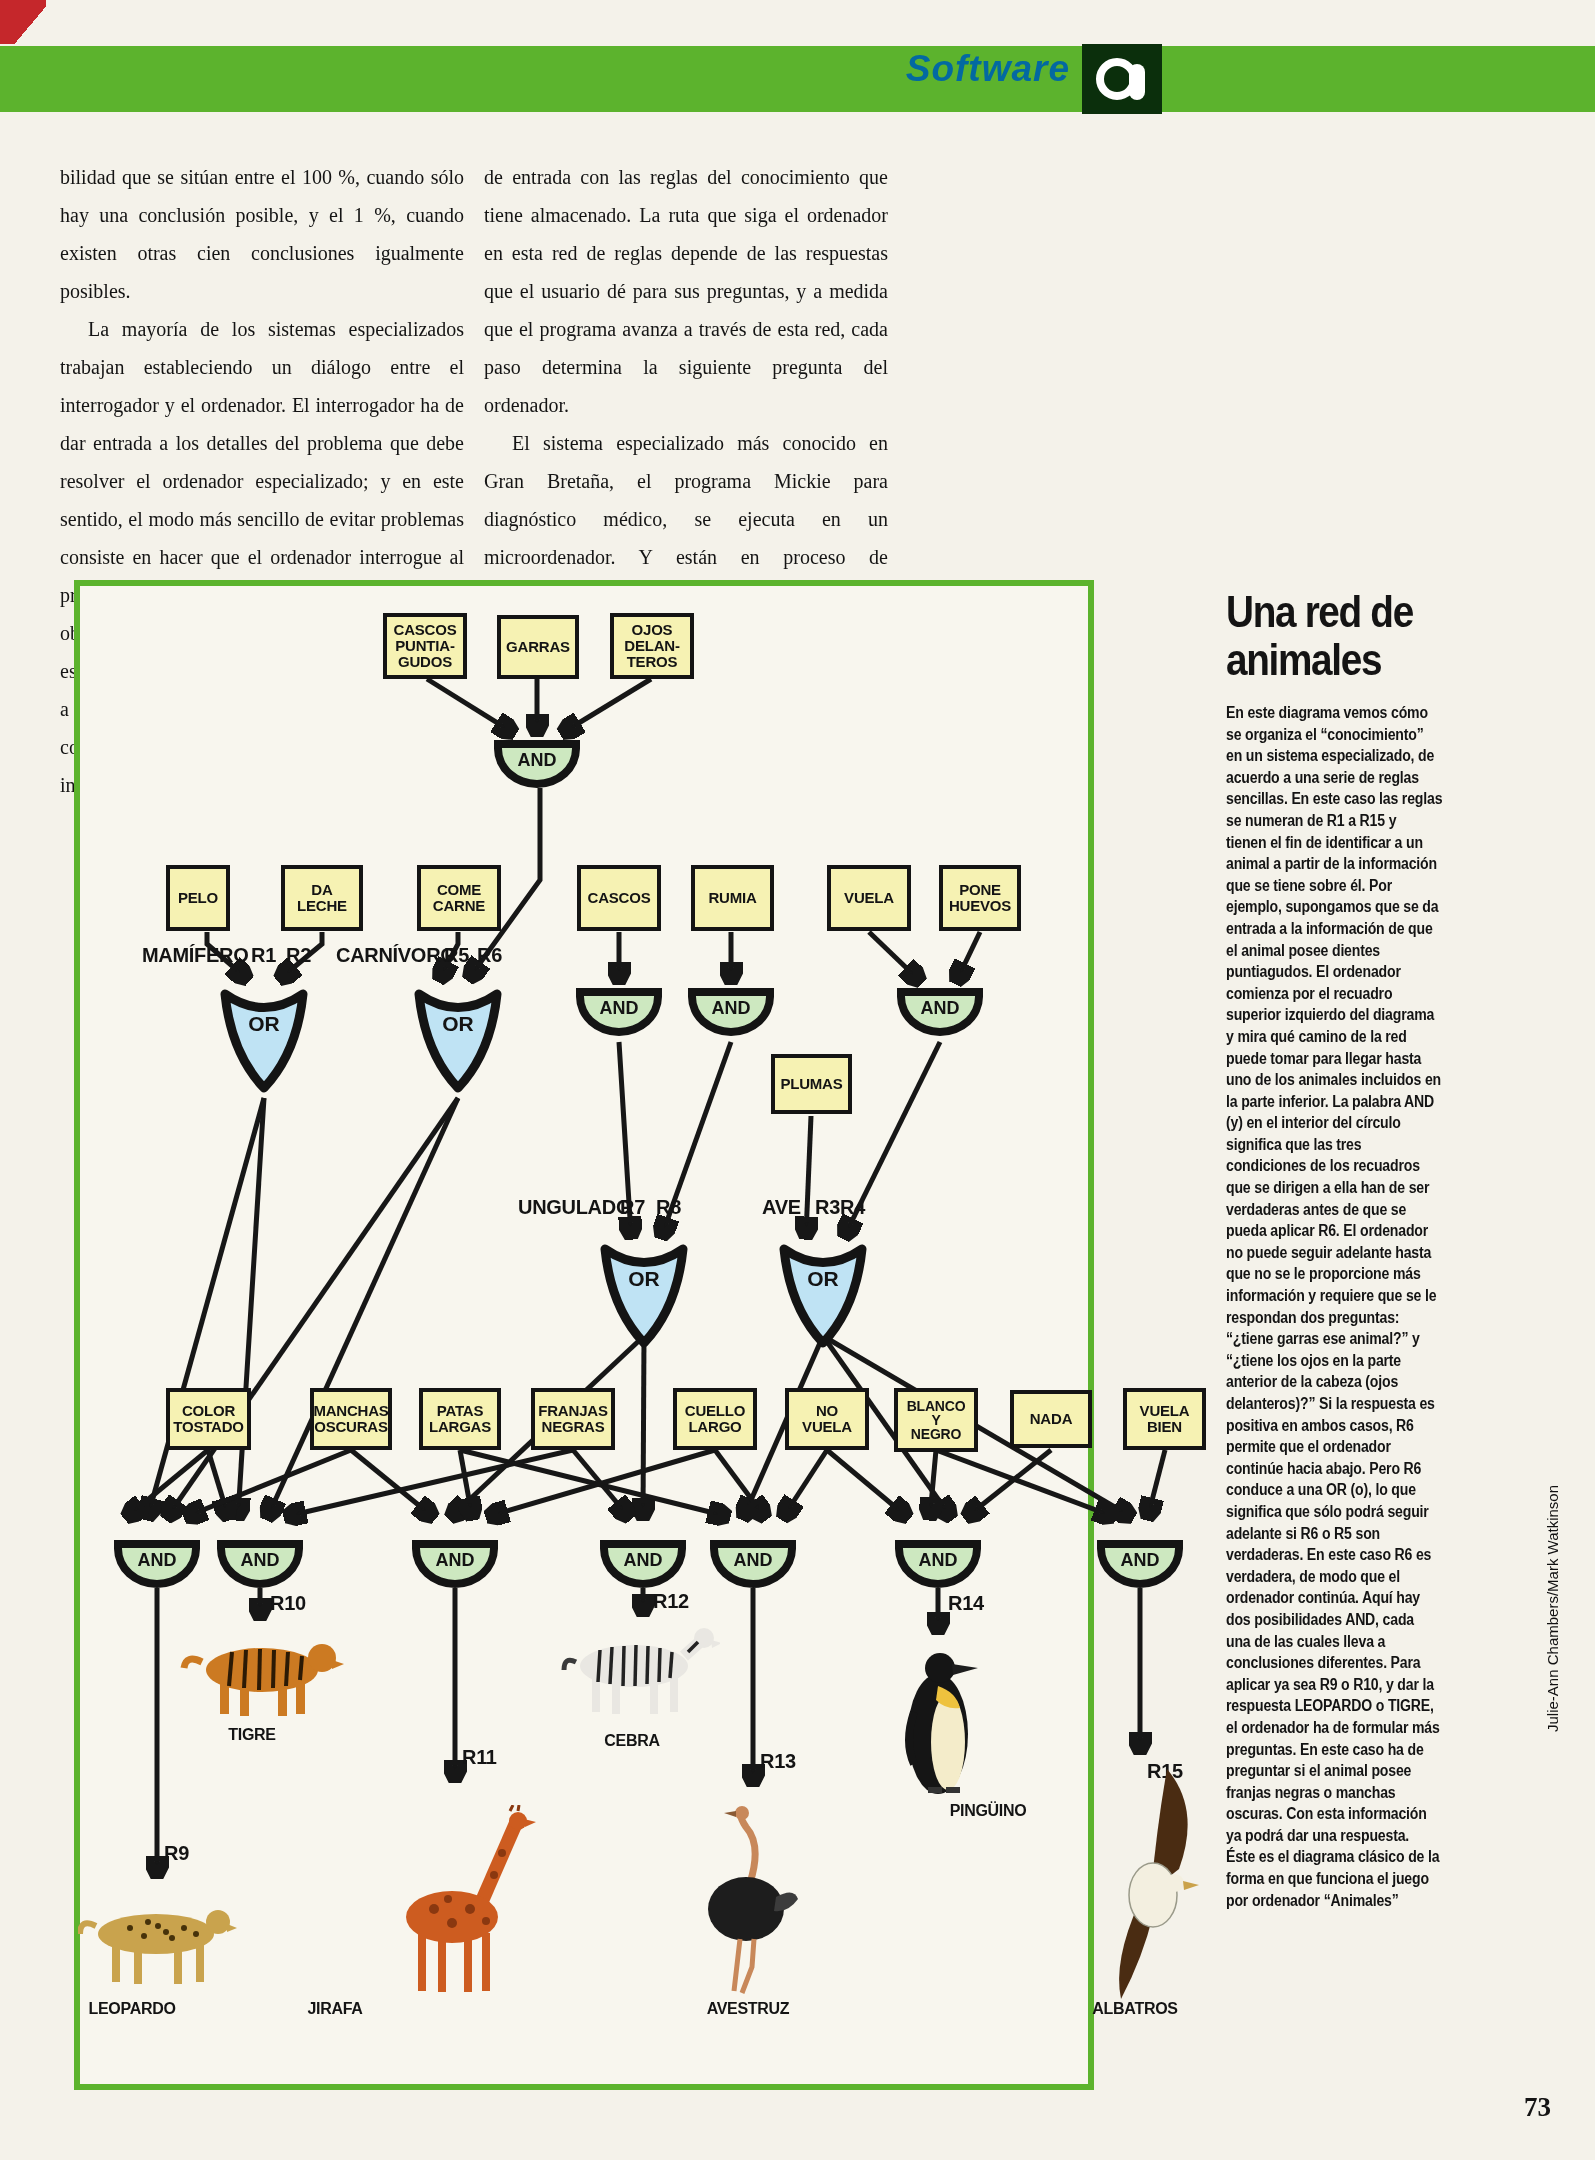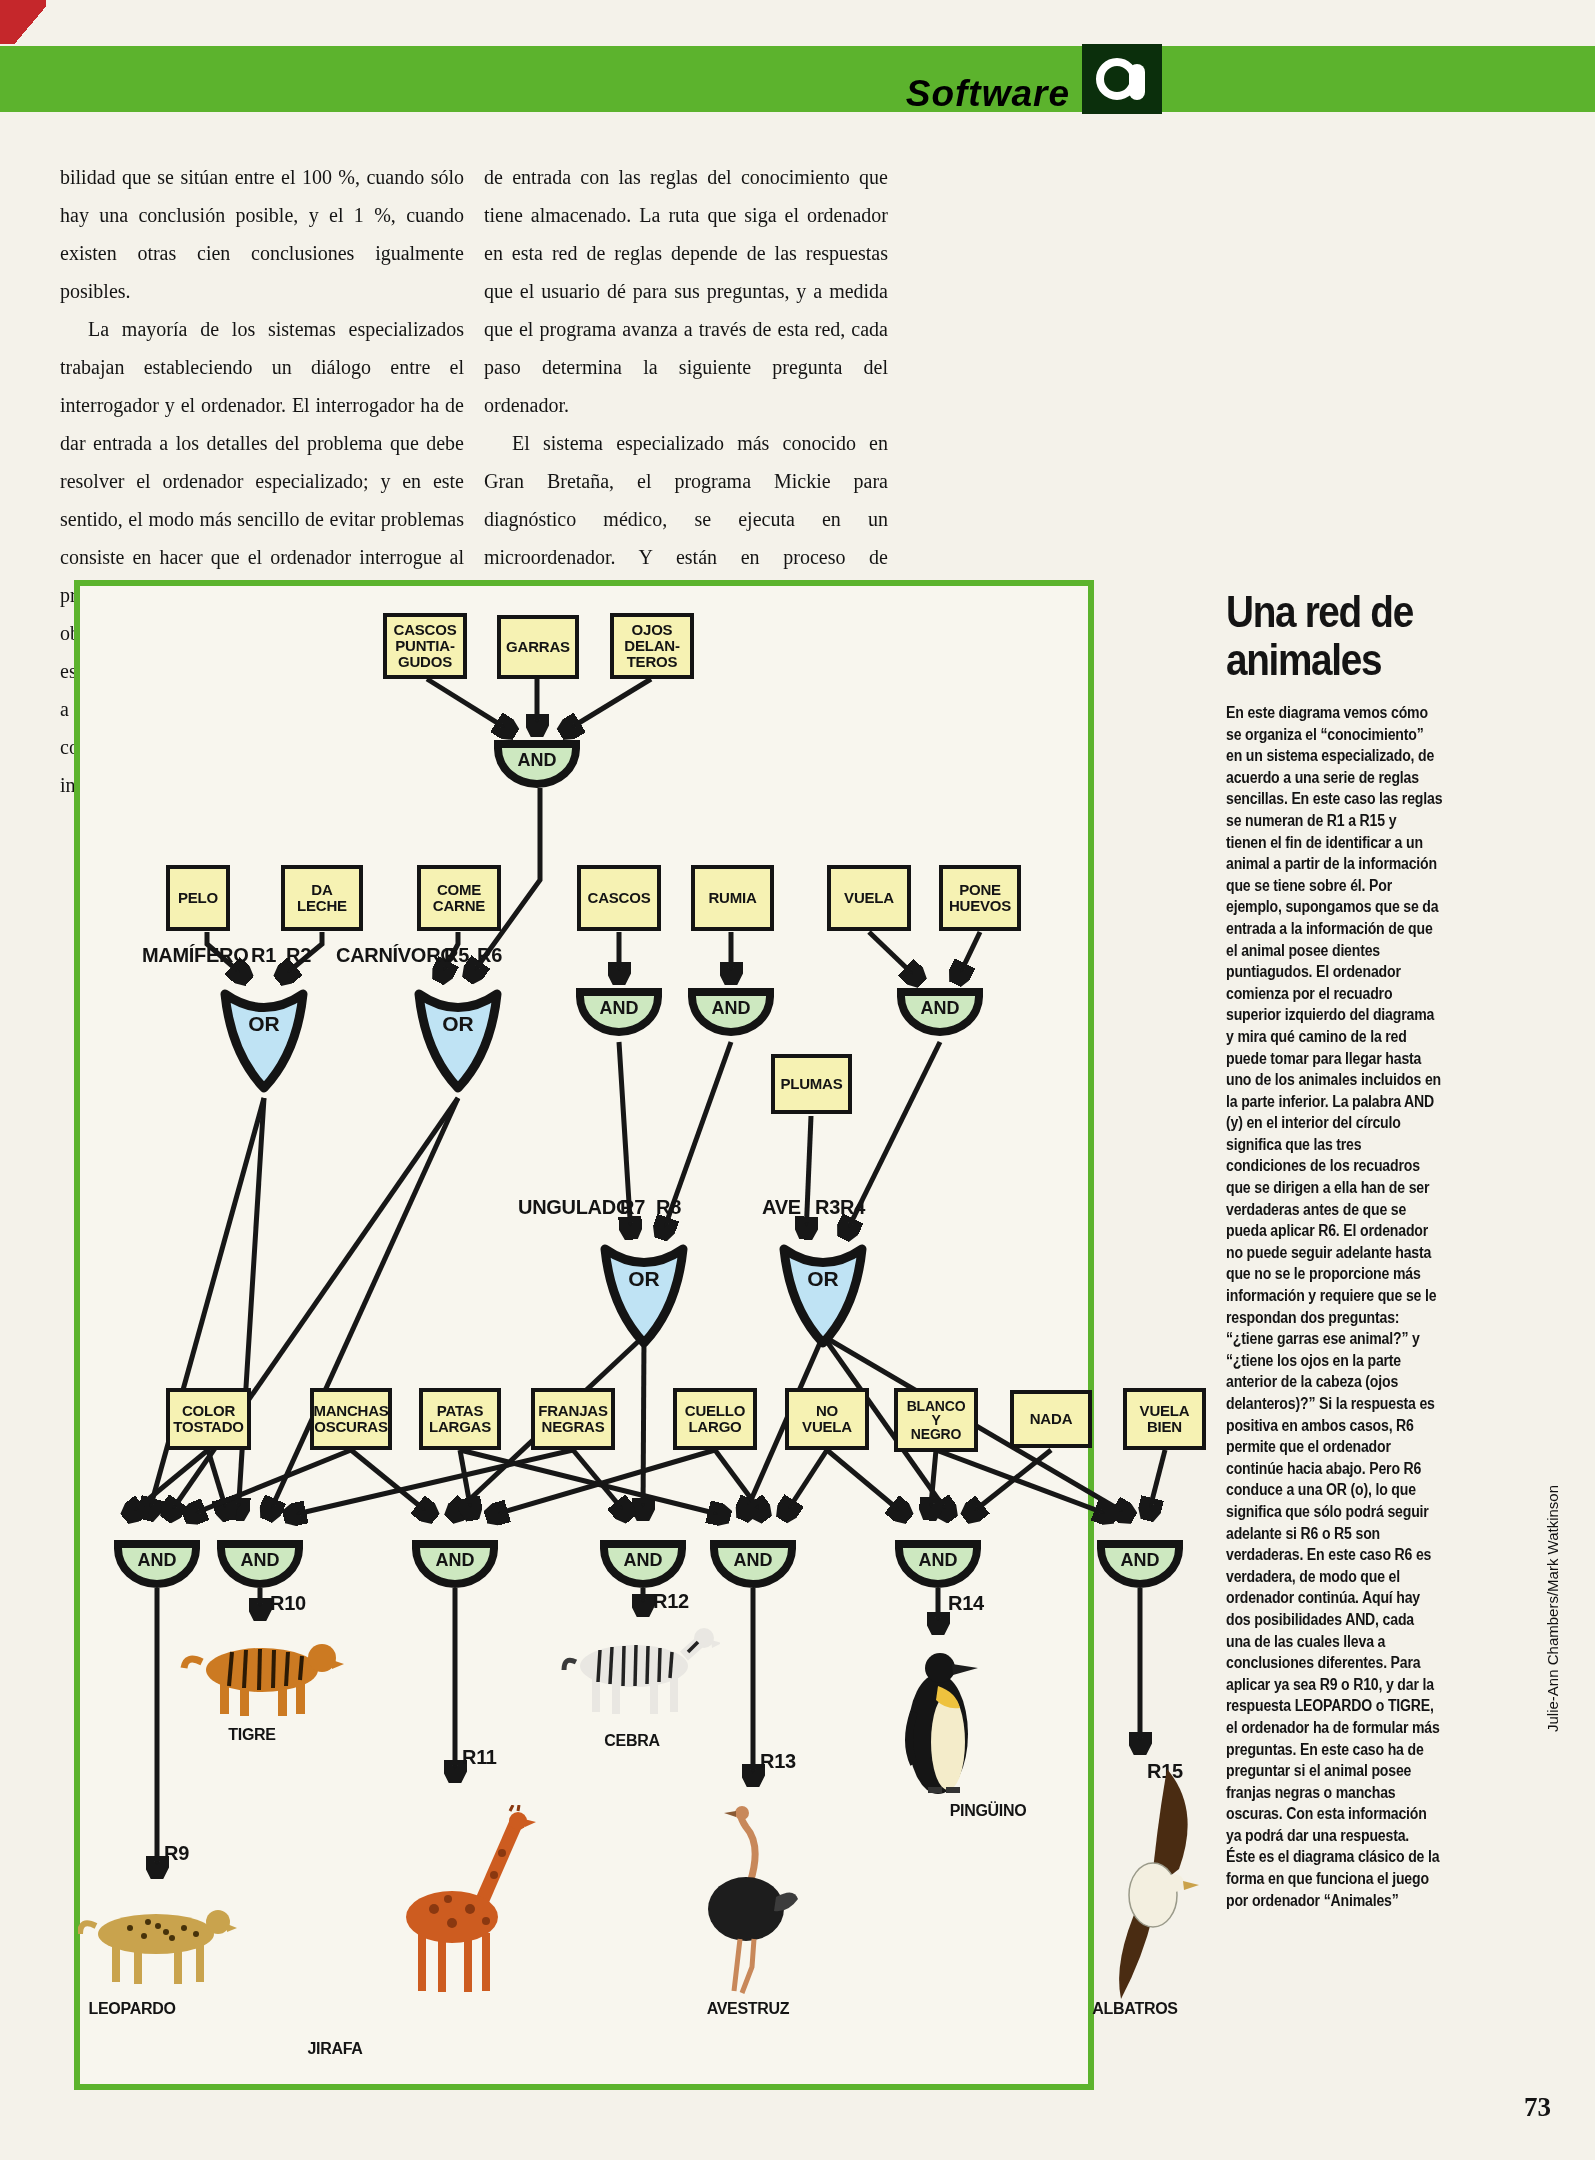--- a/index.html
+++ b/index.html
@@ -1,20 +1,20 @@
 <!DOCTYPE html>
 <html><head>
 <meta charset="utf-8">
 <style>
   html,body{margin:0;padding:0;}
   body{width:1595px;height:2160px;position:relative;background:#f4f2ea;font-family:"Liberation Sans",sans-serif;color:#141414;overflow:hidden;}
   #page{position:absolute;inset:0;}
   .corner-red{position:absolute;left:0;top:0;width:46px;height:44px;background:linear-gradient(130deg,#c5272b 0 62%,#f4f2ea 62%);}
   .green-bar{position:absolute;left:0;top:46px;width:1595px;height:66px;background:#5cb32d;}
-  .section-title{position:absolute;right:525px;top:73px;font-weight:bold;font-size:37px;letter-spacing:1px;color:#000000;font-style:italic;}
+  .section-title{position:absolute;right:525px;top:48px;font-weight:bold;font-size:37px;letter-spacing:1px;color:#0369a1;font-style:italic;}
   .logo-box{position:absolute;left:1082px;top:44px;width:80px;height:70px;background:#0b2f0c;}
   .logo-glyph-circle{position:absolute;left:14px;top:14px;width:26px;height:26px;border:8px solid #fff;border-radius:50%;}
   .logo-glyph-bar{position:absolute;left:47px;top:20px;width:16px;height:36px;background:#fff;border-radius:8px;}
 
   .col{position:absolute;top:158px;width:404px;font-family:"Liberation Serif",serif;font-size:20px;line-height:38px;text-align:justify;}
   .col p{margin:0;}
   .col p.indent{text-indent:28px;}
   #col-left{left:60px;}
   #col-right{left:484px;}
 
@@ -344,21 +344,21 @@
     <path d="M84,138 Q58,196 66,234 Q88,192 98,150 Z" fill="#4a2c12"></path>
     <ellipse cx="98" cy="130" rx="24" ry="32" fill="#f3efe0" stroke="#9a9a8a" stroke-width="1.5"></ellipse>
     <circle cx="120" cy="118" r="9" fill="#f3efe0"></circle>
     <path d="M128,116 l16,4 -15,5 z" fill="#caa24a"></path>
   </svg>
 
   <div class="alabel" style="left:252px;top:1726px;">TIGRE</div>
   <div class="alabel" style="left:632px;top:1732px;">CEBRA</div>
   <div class="alabel" style="left:940px;top:1802px;margin-left:48px;">PINGÜINO</div>
   <div class="alabel" style="left:132px;top:2000px;">LEOPARDO</div>
-  <div class="alabel" style="left:335px;top:2000px;margin-top:40px;">JIRAFA</div>
+  <div class="alabel" style="left:335px;top:2000px;">JIRAFA</div>
   <div class="alabel" style="left:748px;top:2000px;">AVESTRUZ</div>
   <div class="alabel" style="left:1135px;top:2000px;">ALBATROS</div>
 
   <div class="sidebar">
     <h2>Una red de
 animales</h2>
     <div class="body">En este diagrama vemos cómo
 se organiza el “conocimiento”
 en un sistema especializado, de
 acuerdo a una serie de reglas

